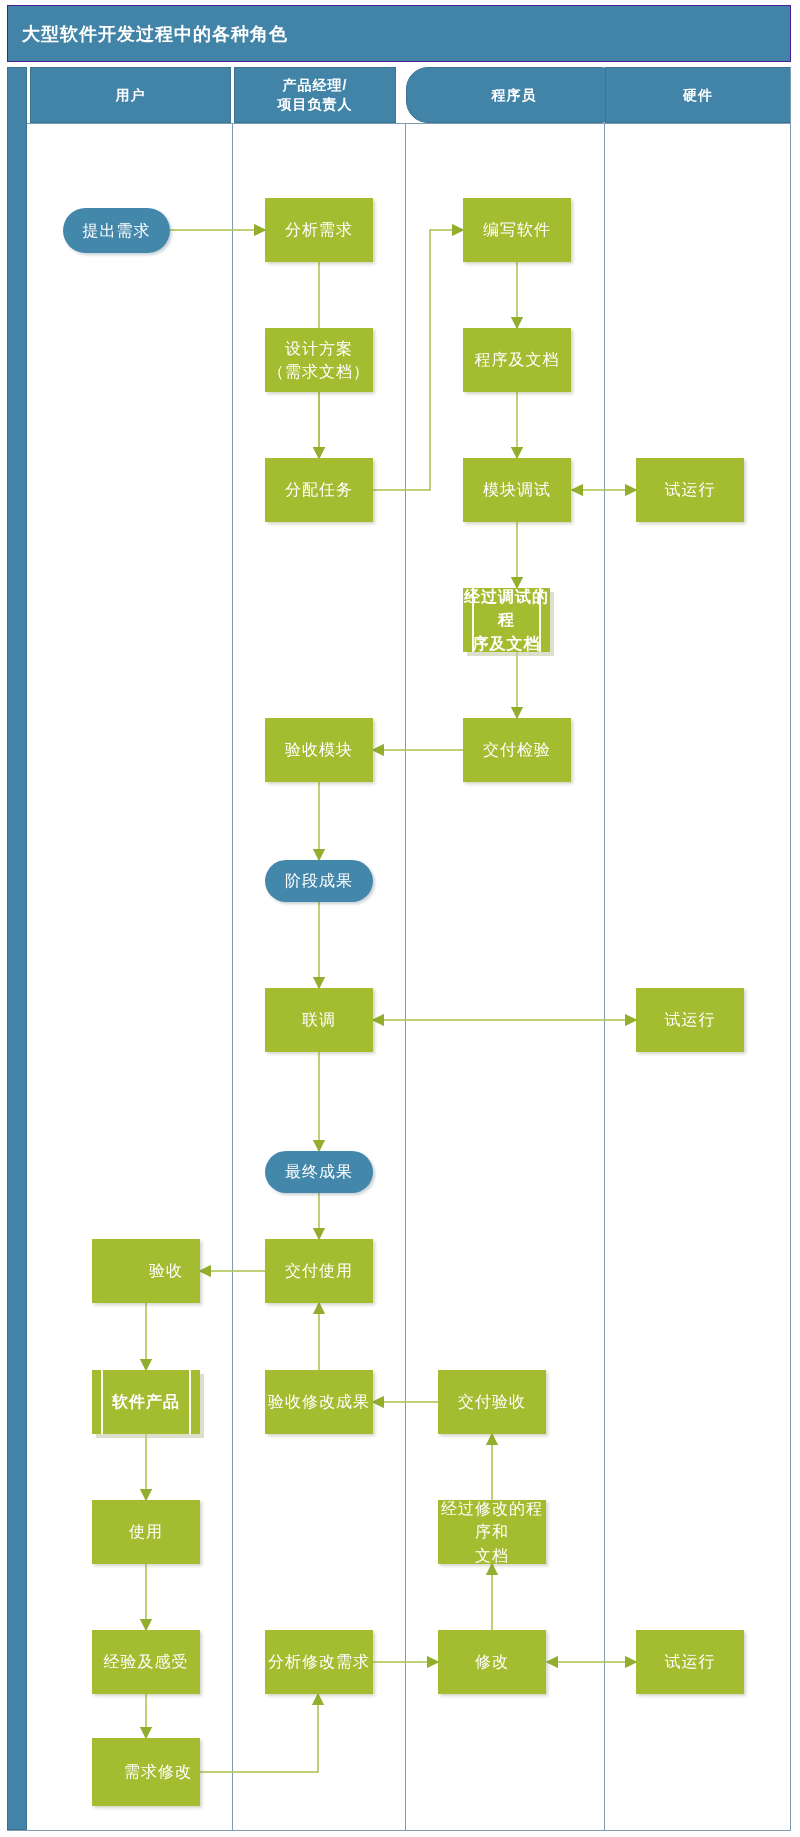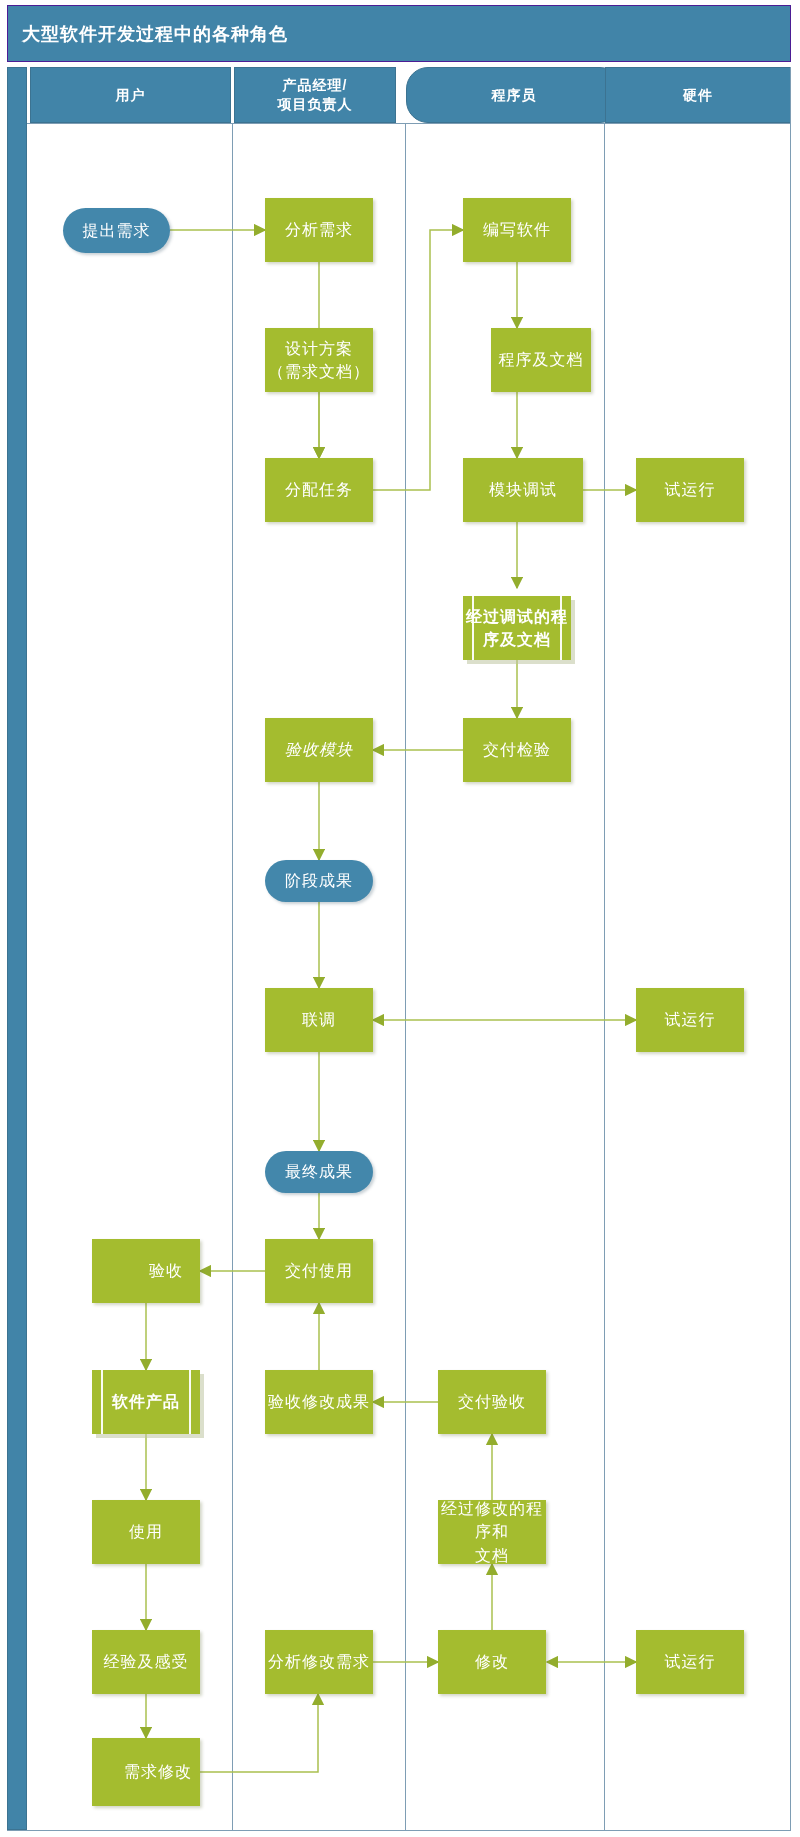--- a/index.html
+++ b/index.html
@@ -107,26 +107,26 @@
         <path d="M319 1370 L319 1303" fill="none" stroke="#aac04f" stroke-width="1.5" marker-end="url(#arr)"></path>
       </g>
   </svg>
   <div id="nodes">
       <div class="node stadium" style="left: 63px; top: 208px; width: 107px; height: 45px;">提出需求</div>
       <div class="node " style="left: 265px; top: 198px; width: 108px; height: 64px;">分析需求</div>
       <div class="node " style="left: 265px; top: 328px; width: 108px; height: 64px;">设计方案
 （需求文档）</div>
       <div class="node " style="left: 265px; top: 458px; width: 108px; height: 64px;">分配任务</div>
       <div class="node " style="left: 463px; top: 198px; width: 108px; height: 64px;">编写软件</div>
-      <div class="node " style="left: 463px; top: 328px; width: 100px; height: 64px; margin-left: 28px;">程序及文档</div>
-      <div class="node " style="left: 463px; top: 458px; width: 120px; height: 64px;">模块调试</div>
+      <div class="node " style="left: 463px; top: 328px; width: 108px; height: 64px;">程序及文档</div>
+      <div class="node " style="left: 463px; top: 458px; width: 108px; height: 64px;">模块调试</div>
       <div class="node " style="left: 636px; top: 458px; width: 108px; height: 64px;">试运行</div>
-      <div class="node predefined" style="left: 463px; top: 588px; width: 108px; height: 64px; margin-top: 8px;">经过调试的程
+      <div class="node predefined" style="left: 463px; top: 588px; width: 87px; height: 64px;">经过调试的程
 序及文档</div>
-      <div class="node " style="left: 265px; top: 718px; width: 108px; height: 64px; font-style: italic;">验收模块</div>
+      <div class="node " style="left: 265px; top: 718px; width: 108px; height: 64px;">验收模块</div>
       <div class="node " style="left: 463px; top: 718px; width: 108px; height: 64px;">交付检验</div>
       <div class="node stadium" style="left: 265px; top: 860px; width: 108px; height: 42px;">阶段成果</div>
       <div class="node " style="left: 265px; top: 988px; width: 108px; height: 64px;">联调</div>
       <div class="node " style="left: 636px; top: 988px; width: 108px; height: 64px;">试运行</div>
       <div class="node stadium" style="left: 265px; top: 1151px; width: 108px; height: 42px;">最终成果</div>
       <div class="node " style="left: 92px; top: 1239px; width: 108px; height: 64px; padding-left: 40px;">验收</div>
       <div class="node " style="left: 265px; top: 1239px; width: 108px; height: 64px;">交付使用</div>
       <div class="node predefined" style="left: 92px; top: 1370px; width: 108px; height: 64px; text-align: center;">软件产品</div>
       <div class="node " style="left: 265px; top: 1370px; width: 108px; height: 64px;">验收修改成果</div>
       <div class="node " style="left: 438px; top: 1370px; width: 108px; height: 64px;">交付验收</div>

